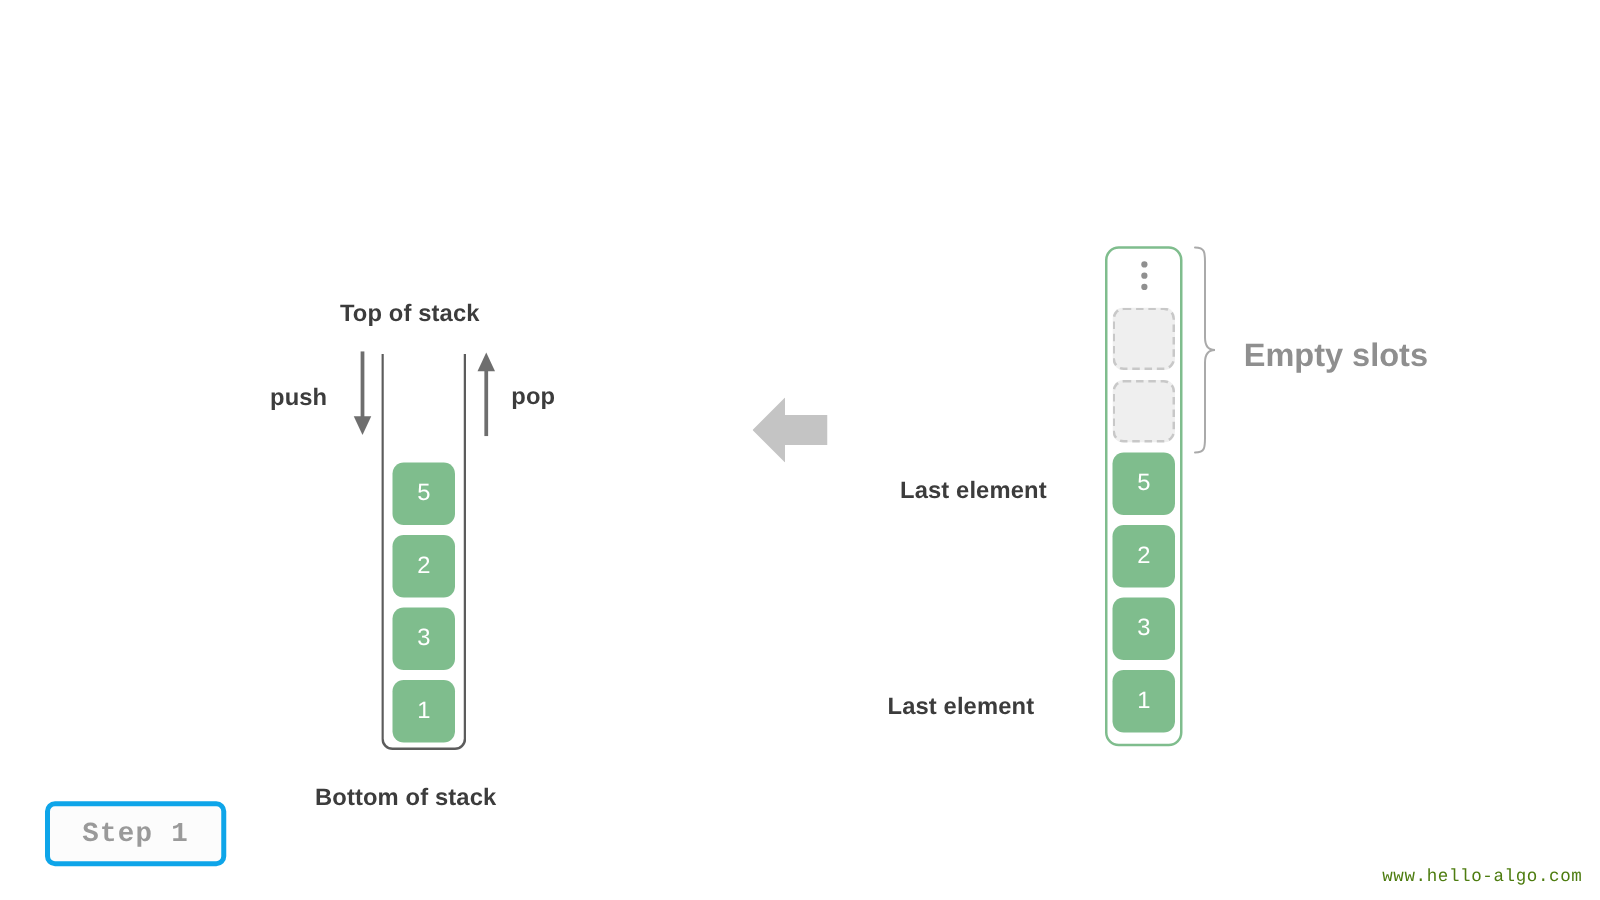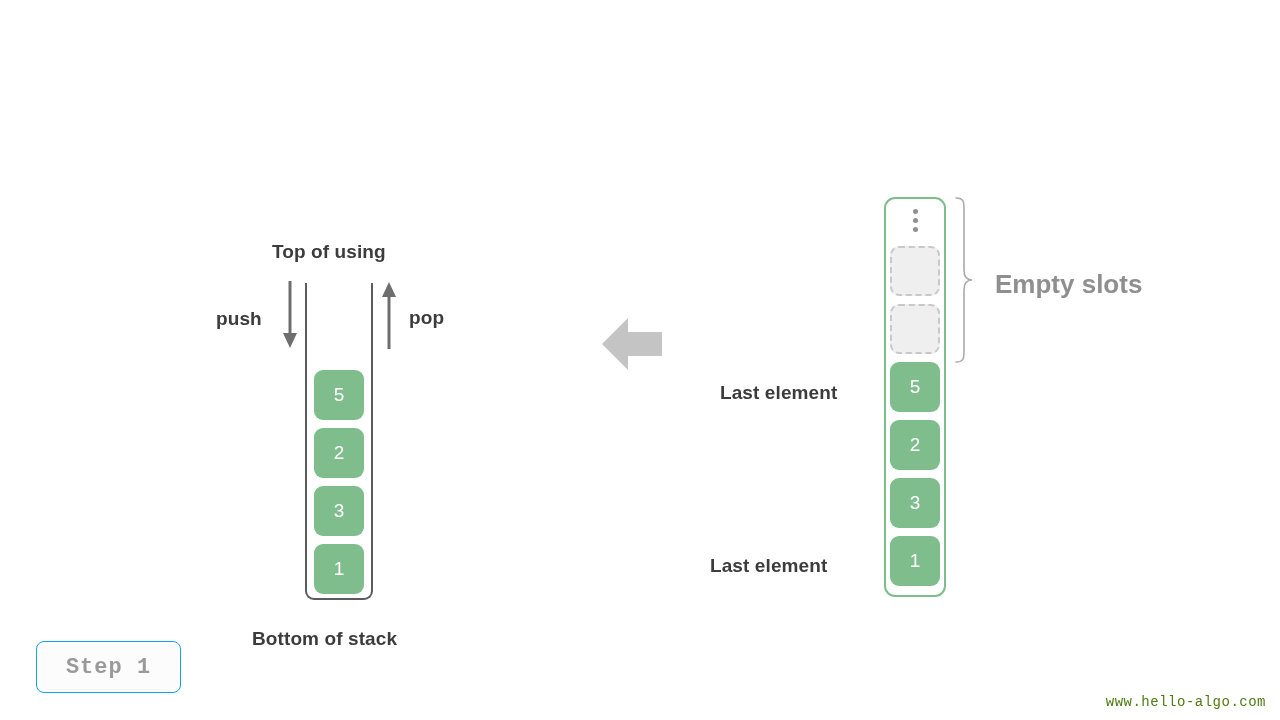--- a/index.html
+++ b/index.html
@@ -178,21 +178,21 @@
     white-space: nowrap;
   }
 
   
   #step-badge {
     position: absolute;
     left: 36px;
     top: 641px;
     width: 145px;
     height: 52px;
-    border: 1px solid #0ea5e9;
+    border: 4px solid #0ea5e9;
     border-radius: 8px;
     background: #fcfcfc;
     display: flex;
     align-items: center;
     justify-content: center;
     font-family: "Liberation Mono", monospace;
     font-weight: bold;
     font-size: 22px;
     color: #9a9a9a;
     letter-spacing: 1px;
@@ -208,21 +208,21 @@
     font-size: 14px;
     color: #4d7c0f;
     letter-spacing: 0.5px;
   }
 </style>
 </head>
 <body>
 
 <div id="canvas">
 
-  <div class="label-bold" style="left:272px; top:241px;">Top of using</div>
+  <div class="label-bold" style="left:272px; top:241px;">Top of stack</div>
 
   <div class="label-bold" style="left:216px; top:308px;">push</div>
 
   <div class="label-bold" style="left:409px; top:307px;">pop</div>
 
   <svg class="v-arrow" style="left:281px; top:281px;" width="18" height="68" viewBox="0 0 18 68">
     <line x1="9" y1="0" x2="9" y2="56" stroke="#6e6e6e" stroke-width="3"></line>
     <polygon points="9,67 2,52 16,52" fill="#6e6e6e"></polygon>
   </svg>
 

